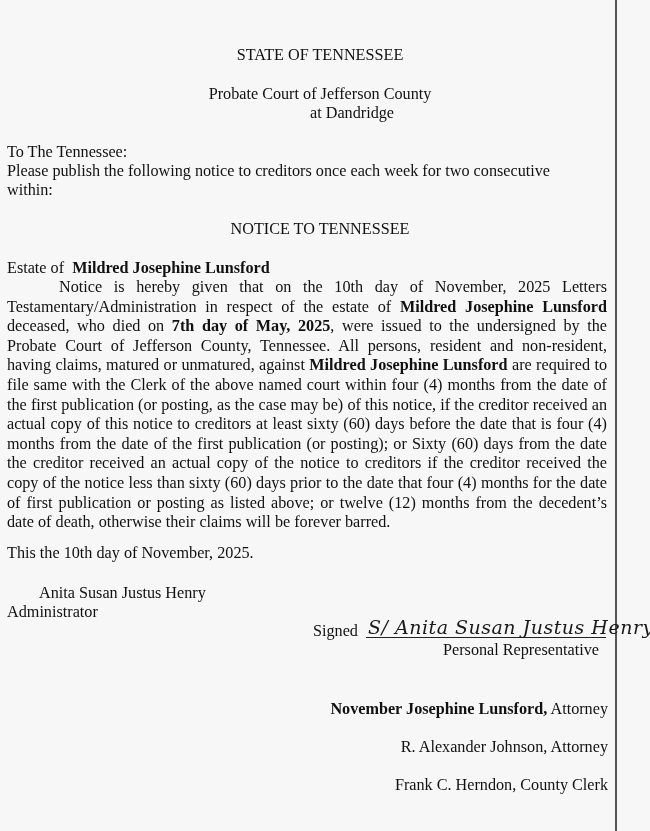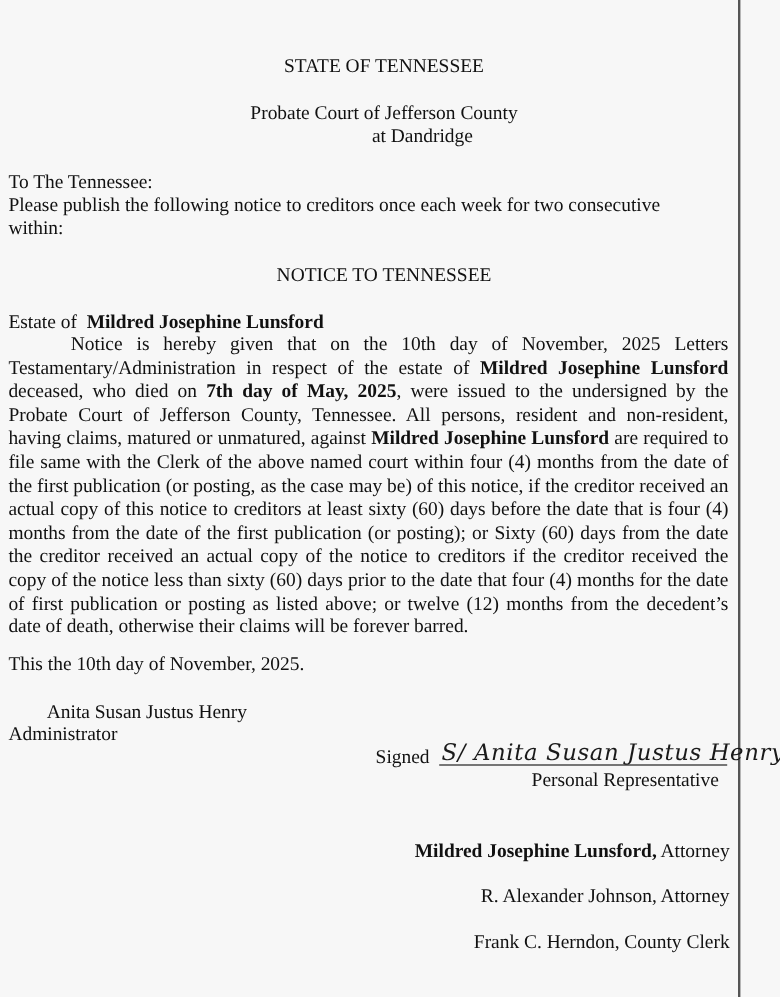--- a/index.html
+++ b/index.html
@@ -49,15 +49,15 @@
 <div class="abs" style="left:7px; top:544px;">This the 10th day of November, 2025.</div>
 
 <div class="abs" style="left:7px; top:584px;margin-left:32px;">Anita Susan Justus Henry</div>
 <div class="abs" style="left:7px; top:603px;">Administrator</div>
 
 <div class="abs" style="left:313px; top:622px;">Signed</div>
 <div class="sig-line"></div>
 <div class="signature">S/ Anita Susan Justus Henry</div>
 <div class="abs" style="left:443px; top:641px;">Personal Representative</div>
 
-<div class="right" style="top:700px;"><b>Mildred Josephine Lunsford,</b><span> Attorney</span></div>
+<div class="right" style="top:700px;"><b>November Josephine Lunsford,</b><span> Attorney</span></div>
 <div class="right" style="top:738px;">R. Alexander Johnson, Attorney</div>
 <div class="right" style="top:776px;">Frank C. Herndon, County Clerk</div>
 
 </body></html>

